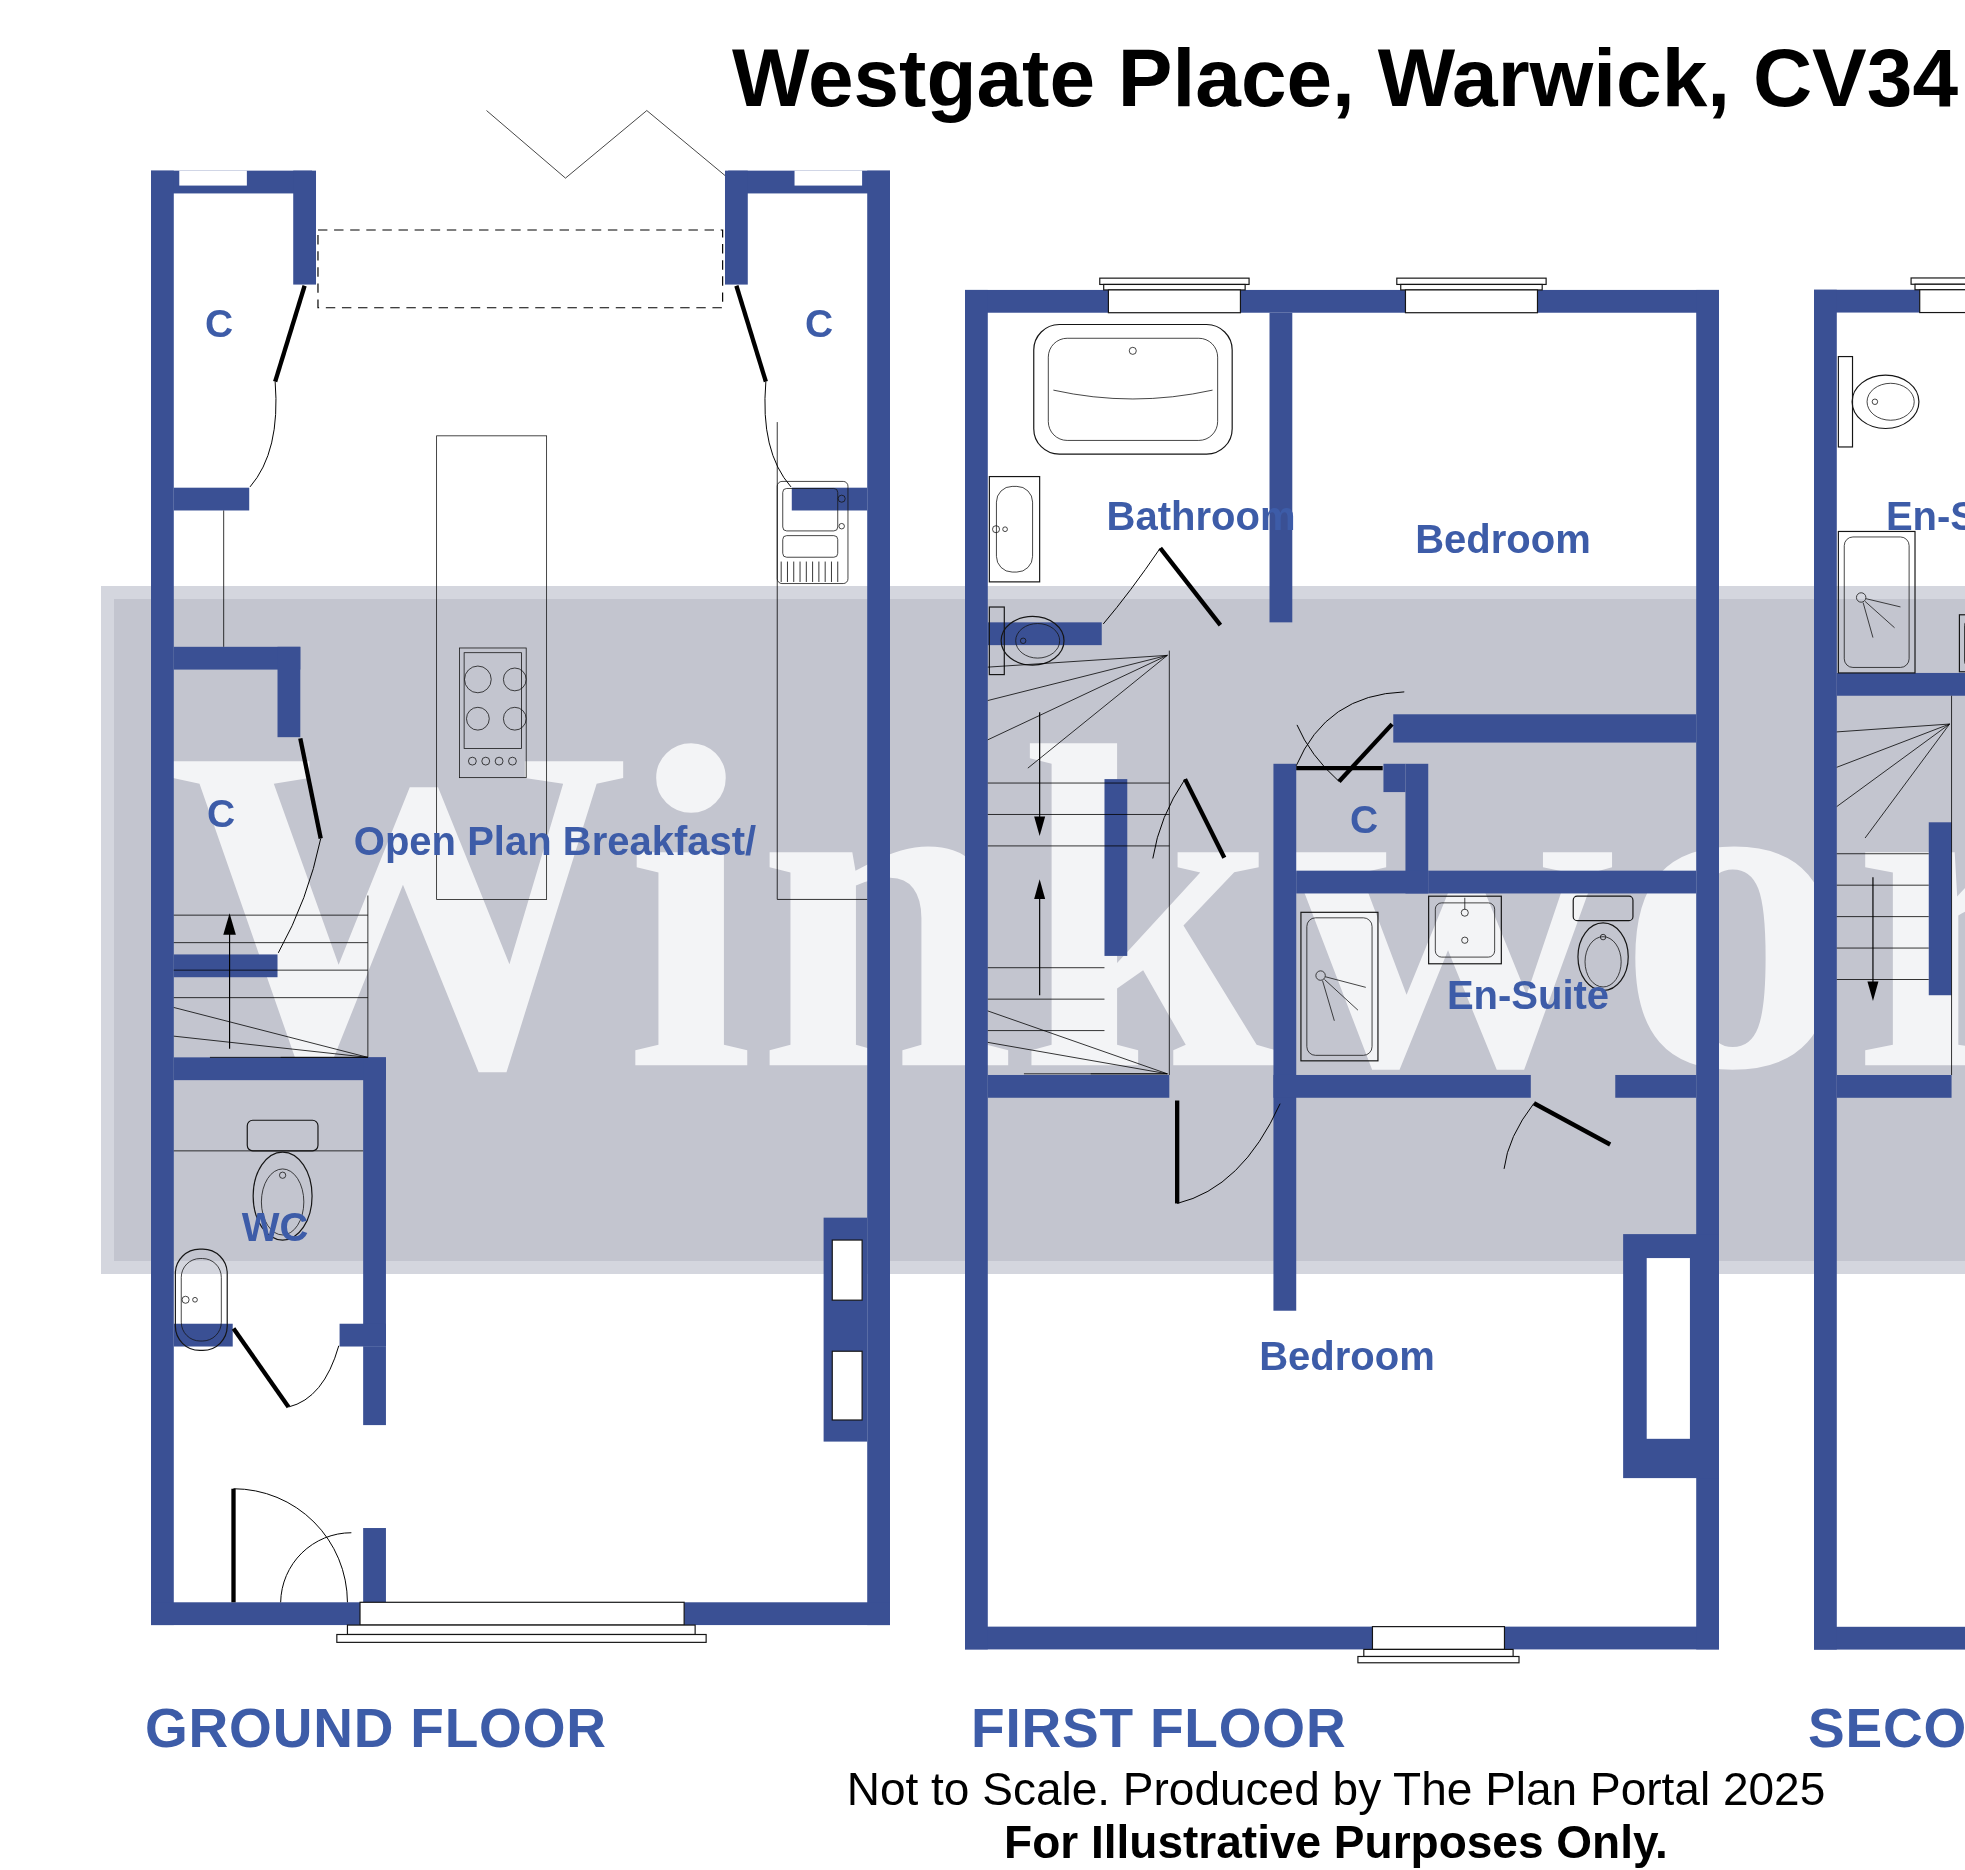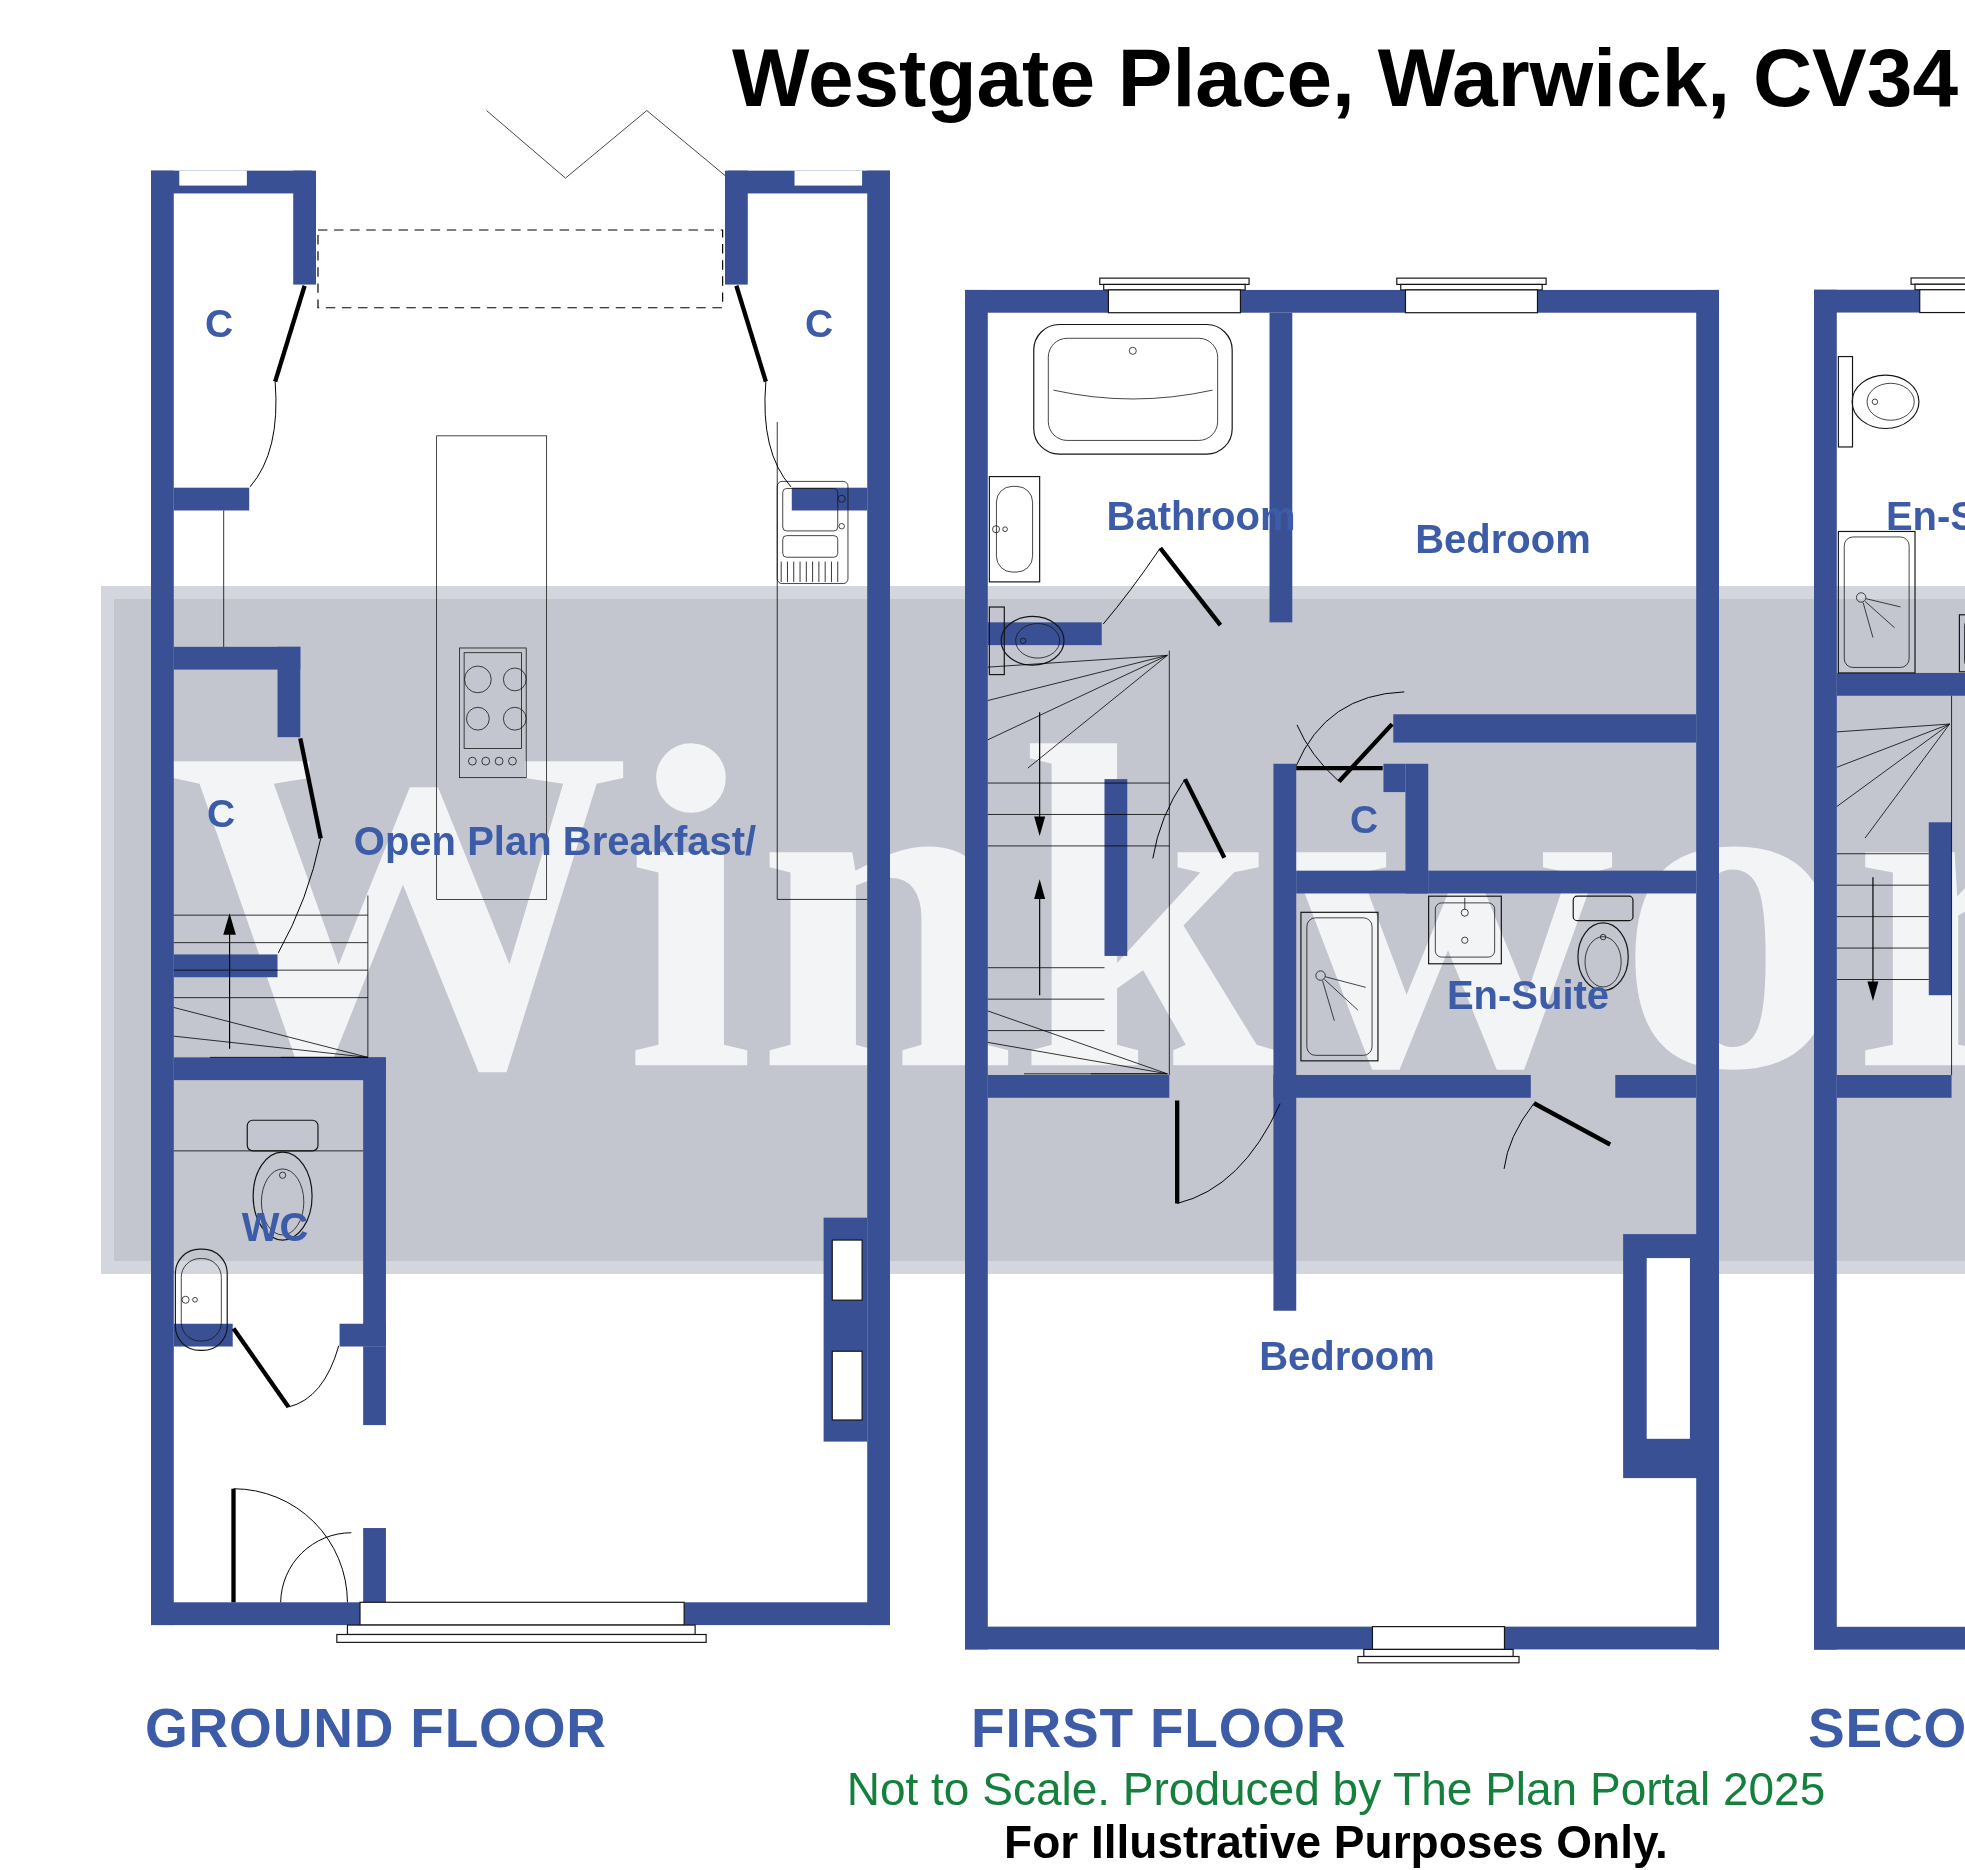--- a/index.html
+++ b/index.html
@@ -22,21 +22,21 @@
   svg.plan{position:absolute;overflow:visible;}
   .lbl{position:absolute;transform:translate(-50%,-50%);color:var(--label);
        font-weight:700;white-space:nowrap;}
   .room{font-size:40px;}
   .closet{font-size:39px;}
   .floor-title{position:absolute;color:var(--label);font-weight:700;font-size:55px;
        letter-spacing:0.8px;white-space:nowrap;margin-top:20px;}
   .main-title{position:absolute;left:1336px;top:31px;transform:translateX(-50%);
        color:#000;font-weight:700;font-size:82px;white-space:nowrap;margin-left:9px;}
   .footer1{position:absolute;left:1336px;top:1762px;transform:translateX(-50%);
-       color:#15803d;font-size:46px;white-space:nowrap;}
+       color:#000000;font-size:46px;white-space:nowrap;}
   .footer2{position:absolute;left:1336px;top:1815px;transform:translateX(-50%);
        color:#000000;font-weight:700;font-size:46px;white-space:nowrap;}
   .w{fill:var(--wall);stroke:none;}
   .fx{fill:none;stroke:var(--ink);stroke-width:3;}
   .fx2{fill:none;stroke:var(--ink);stroke-width:2;}
   .win{fill:#fff;stroke:var(--ink);stroke-width:3;}
   .wn{fill:#fff;stroke:none;}
   .leaf{stroke:#000;stroke-width:11;fill:none;}
   .arc{stroke:#000;stroke-width:2.5;fill:none;}
   .dash{fill:none;stroke:#000;stroke-width:3;stroke-dasharray:24 17;}

